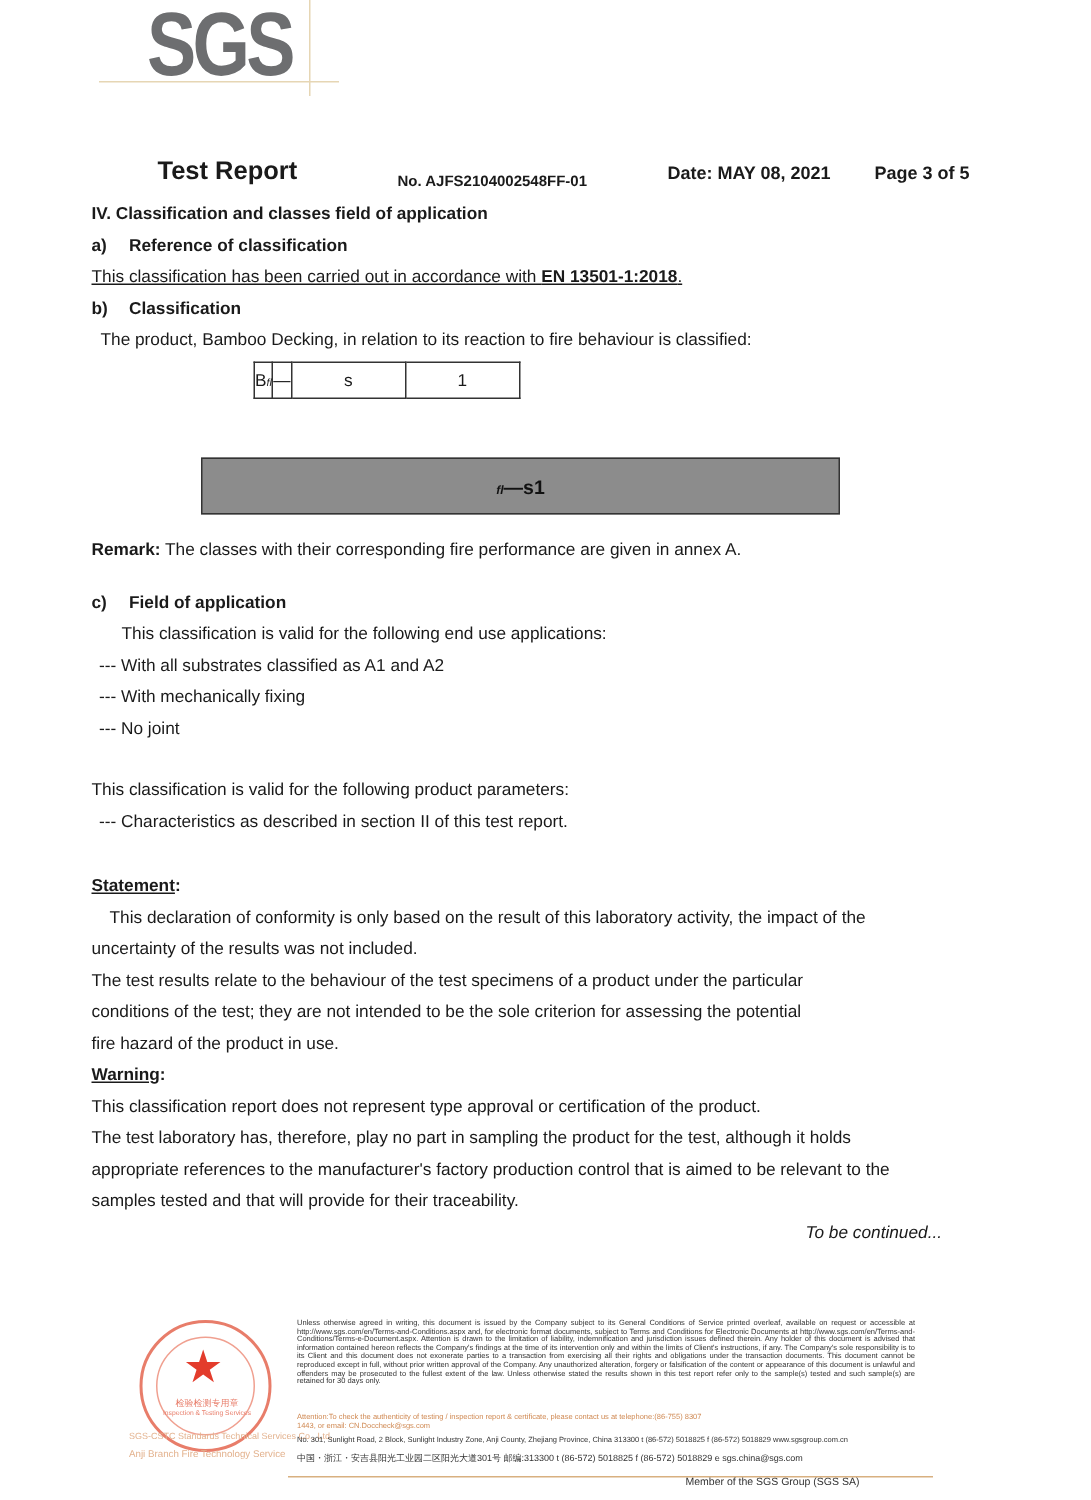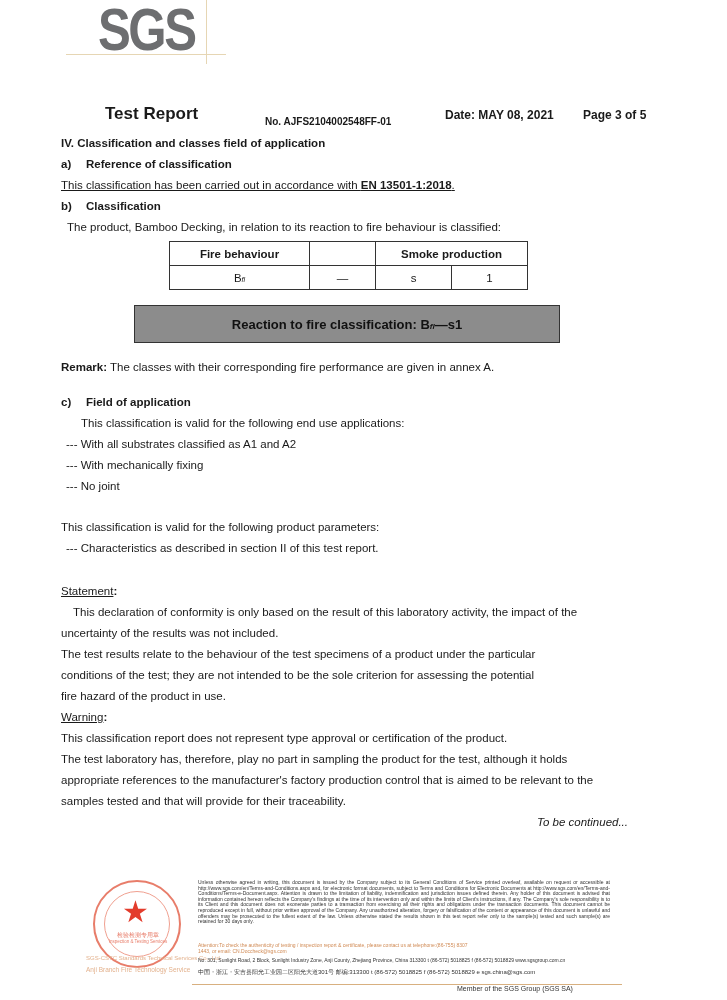--- a/index.html
+++ b/index.html
@@ -8,21 +8,21 @@
   .logo{left:98px;top:0px;font-family:"Liberation Sans",sans-serif;font-weight:bold;font-size:60px;color:#6d6e70;letter-spacing:-3px;transform:scaleX(0.82);transform-origin:left top;line-height:60px;}
   .logo-hline{left:66px;top:54px;width:160px;height:1px;background:#e6d6b4;}
   .logo-vline{left:206px;top:0px;width:1px;height:64px;background:#e6d6b4;}
   .hdr{top:104px;font-weight:bold;}
   .hdr-title{left:105px;font-size:17px;top:104px;}
   .hdr-no{left:265px;font-size:10px;top:116px;}
   .hdr-date{left:445px;font-size:12px;top:108px;text-align:center;}
   .hdr-page{left:583px;font-size:12px;top:108px;}
   .t{font-size:11.5px;line-height:14px;white-space:nowrap;}
   .b{font-weight:bold;}
-  .u{text-decoration:underline;font-weight:normal;text-align:center;}
+  .u{text-decoration:underline;font-weight:bold;text-align:center;}
   table.cls{position:absolute;left:169px;top:241px;border-collapse:collapse;font-size:11.5px;}
   table.cls td{border:1px solid #333;height:23px;text-align:center;padding:0;}
   .sub{font-size:7px;font-style:italic;}
   .graybox{left:134px;top:305px;width:426px;height:38px;background:#8c8c8c;border:1px solid #333;box-sizing:border-box;display:flex;align-items:center;justify-content:center;font-weight:bold;font-size:13px;color:#111;}
   .footer-text{left:198px;top:880px;width:412px;font-size:5px;line-height:5.6px;color:#333;white-space:normal;text-align:justify;}
   .footer-att{left:198px;top:942px;font-size:5px;color:#d08a54;white-space:nowrap;line-height:6px;}
   .footer-line{left:192px;top:984px;width:430px;height:1px;background:#d8b080;}
   .footer-addr{left:198px;top:957px;font-size:5px;color:#333;white-space:nowrap;}
   .footer-cn{left:198px;top:968px;font-size:6px;color:#333;white-space:nowrap;}
   .member{left:457px;top:985px;font-size:7px;color:#333;}
@@ -53,36 +53,30 @@
 <div class="abs t" style="left:61px;top:178px;text-decoration:underline;">
   <span>This classification has been carried out in accordance with </span><span class="b">EN 13501-1:2018</span><span>.</span>
 </div>
 
 <div class="abs t b" style="left:61px;top:199px;">b)</div>
 <div class="abs t b" style="left:86px;top:199px;">Classification</div>
 <div class="abs t" style="left:67px;top:220px;">The product, Bamboo Decking, in relation to its reaction to fire behaviour is classified:</div>
 
 <table class="cls">
   <tbody>
-      <tr>
-    <td class="b" style="width:139px;">Fire behaviour</td>
-    <td style="width:65px;"></td>
-    <td class="b" colspan="2" style="width:150px;">Smoke production</td>
-  </tr>
   <tr>
     <td><span>B</span><span class="sub">fl</span></td>
     <td>—</td>
     <td style="width:75px;">s</td>
     <td style="width:75px;">1</td>
   </tr>
 </tbody>
   </table>
 
 <div class="abs graybox">
-  <span>Reaction to fire classification: B</span>
     <span class="sub" style="font-size:8px;margin-top:4px;">fl</span>
     <span>—s1</span>
 </div>
 
 <div class="abs t" style="left:61px;top:360px;">
   <span class="b">Remark:</span><span> The classes with their corresponding fire performance are given in annex A.</span>
 </div>
 
 <div class="abs t b" style="left:61px;top:395px;">c)</div>
 <div class="abs t b" style="left:86px;top:395px;">Field of application</div>

